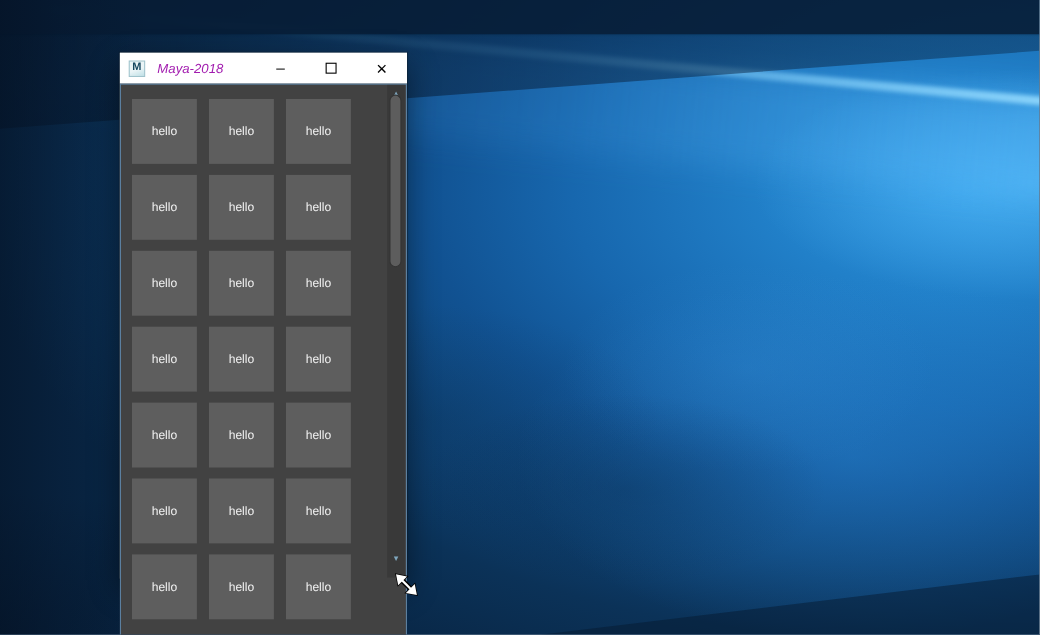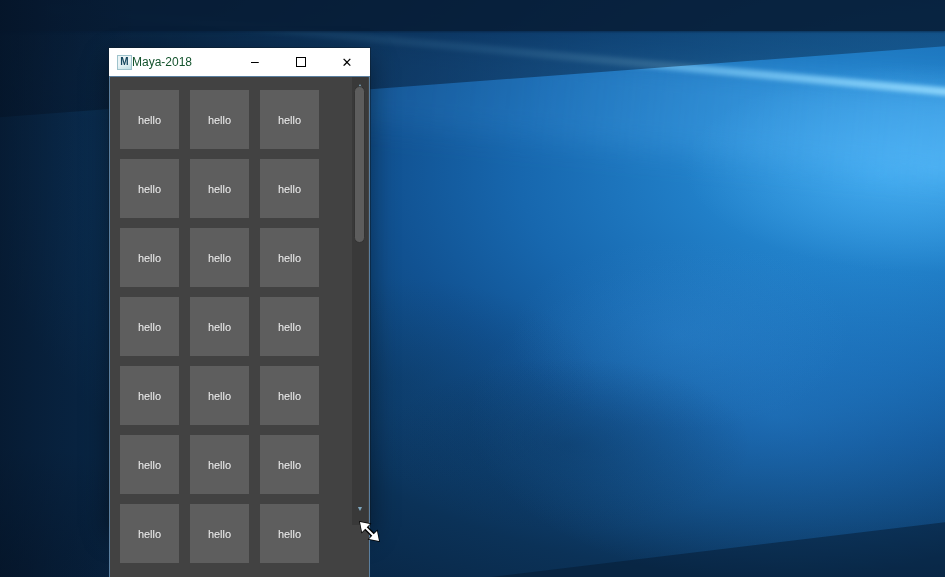--- a/index.html
+++ b/index.html
@@ -74,22 +74,23 @@
     position: relative;
   }
   .app-icon {
     width: 15px; height: 15px; margin-left: 8px; flex: 0 0 auto;
     background: linear-gradient(160deg, #eaf4f6 55%, #bfe0e6 100%);
     border: 1px solid #9fc3cc; box-sizing: border-box;
     display: flex; align-items: center; justify-content: center;
     font-size: 10px; font-weight: bold; color: #15475f; line-height: 1;
   }
   .titlebar-title {
-    margin-left: 0; font-size: 12px; color: #14532d; white-space: nowrap;
+    margin-left: 11px; font-size: 12px; color: #a21caf; white-space: nowrap;
     flex: 1 1 auto;
+    font-style: italic;
   }
   .caption-buttons { display: flex; height: 100%; flex: 0 0 auto; }
   .caption-btn {
     width: 46px; height: 28px; display: flex; align-items: center; justify-content: center;
     color: #000;
   }
   .glyph-min { font-size: 14px; line-height: 1; transform: translateY(-1px); }
   .glyph-max-box { width: 10px; height: 10px; border: 1px solid #000; box-sizing: border-box; }
   .glyph-close { font-size: 13px; line-height: 1; }
 

